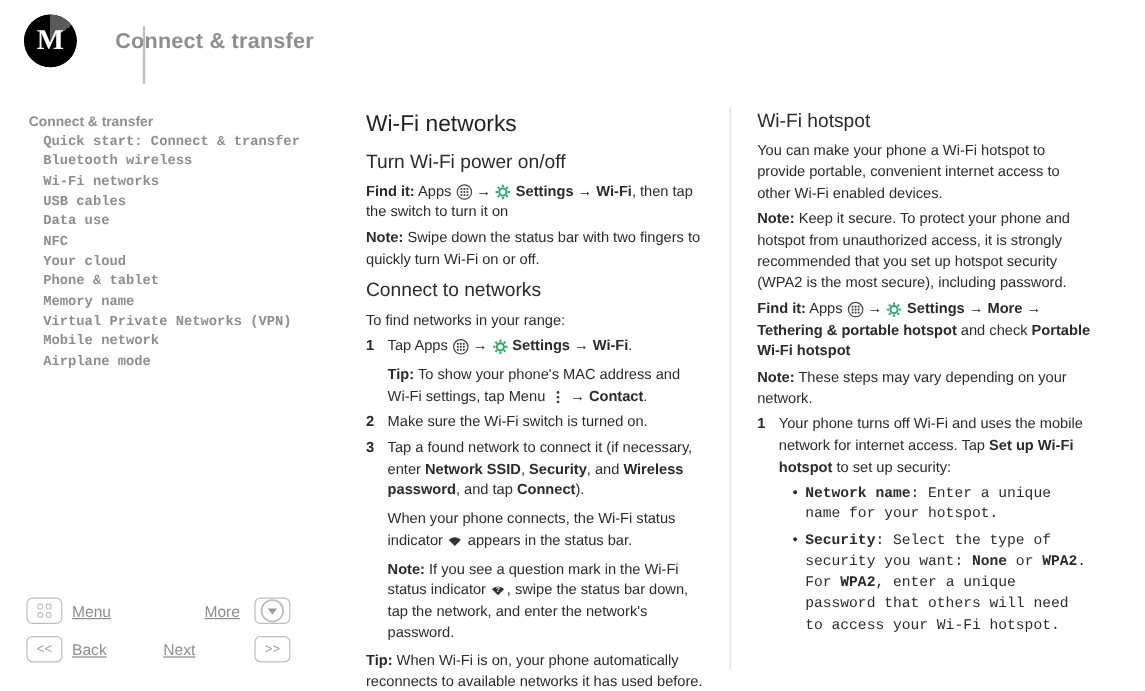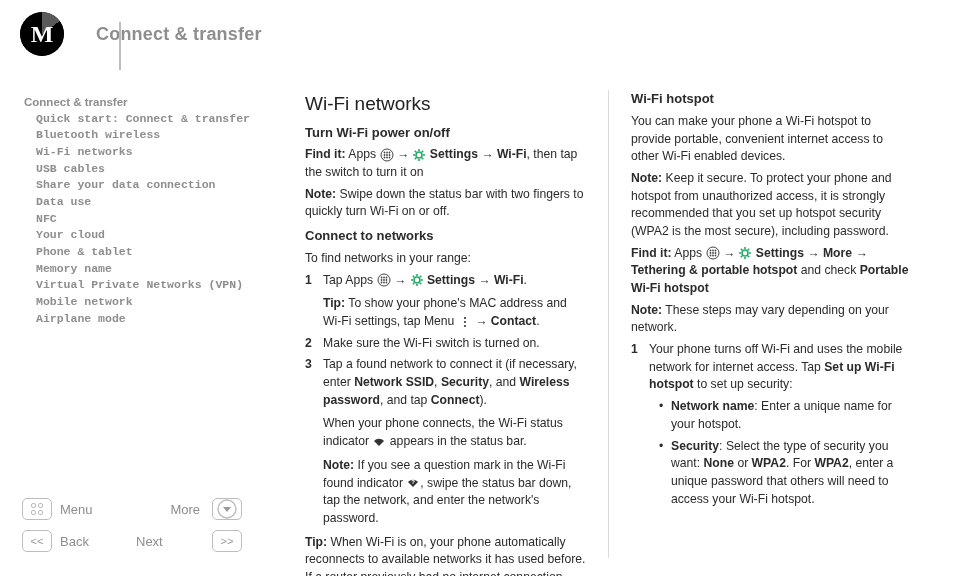--- a/index.html
+++ b/index.html
@@ -12,35 +12,35 @@
   .title-rule { position: absolute; left: 99px; top: 10px; width: 2px; height: 48px; background: #bdbdbd; }
   .page-title { color: #8e8e8e; font-weight: 700; font-size: 18px; letter-spacing: .2px; }
   .left-col { width: 283px; padding: 94px 10px 0 24px; position: relative; }
   .nav { font-size: 11.5px; line-height: 1.45; color: #8e8e8e; font-weight: 700; }
   .nav .l1 { padding-left: 0; }
   .nav .l2 { padding-left: 12px; font-family: Liberation Mono, monospace; }
   .nav-item { cursor: pointer; }
   .bottom-nav { position: absolute; left: 22px; bottom: 24px; width: 238px; display: grid; grid-template-columns: 32px 70px 70px 32px; row-gap: 10px; column-gap: 6px; align-items: center; font-size: 13px; color: #8e8e8e; }
   .btn-chip { width: 30px; height: 22px; border: 1.3px solid #bdbdbd; border-radius: 5px; display:flex; align-items:center; justify-content:center; font-size:12px; color:#9a9a9a; background:#fff; cursor:pointer; }
   .btn-chip.small { font-size: 11px; }
-  .bt-label { color:#8e8e8e; }
+  .bt-label { color:#8e8e8e;text-decoration:underline; }
   .menu-grid { display:grid; grid-template-columns: repeat(2,5px); grid-template-rows: repeat(2,5px); gap:2px;}
   .menu-grid span{ width:5px; height:5px; border:1px solid #bdbdbd; border-radius:2px;}
   .content { flex:1; display:flex; padding: 90px 20px 18px 0; gap: 0; }
   .col { flex:1; padding: 0 22px; border-right: 1px solid #d9d9d9; font-size: 12.2px; line-height: 1.45; color:#2b2b2b; }
   .col:last-child { border-right: none; }
   h2.section { font-size: 19px; font-weight: 400; color:#222; margin-bottom: 6px; }
-  h3.section-sub { font-size: 13px; font-weight: 700; margin: 6px 0 2px; }
+  h3.section-sub { font-size: 16px; font-weight: 400; margin: 6px 0 2px; }
   .bold { font-weight: 700; }
   p { margin: 4px 0; }
   ol { list-style: none; margin: 4px 0; }
   ol>li { position: relative; padding-left: 18px; margin: 4px 0; }
   ol>li .num { position:absolute; left:0; font-weight:700; }
   ul.bullets { list-style: none; margin: 2px 0 2px 10px; }
-  ul.bullets>li { position:relative; padding-left: 12px; margin: 4px 0; }
+  ul.bullets>li { position:relative; padding-left: 12px; margin: 4px 0; font-family: Liberation Mono, monospace; }
   ul.bullets>li:before { content:"•"; position:absolute; left:0; top:0; }
   .icon { display:inline-flex; align-items:center; justify-content:center; vertical-align: middle; width: 14px; height: 14px; }
   svg { display:block; }
   .mt6 { margin-top:6px; }
 </style>
 </head>
 <body>
 
 <svg width="0" height="0" style="position:absolute">
   <defs>
@@ -97,21 +97,20 @@
     <div class="page-title" style="margin-left:10px">Connect &amp; transfer</div>
   </div>
 
   <div class="left-col">
     <div class="nav">
       <div class="l1 nav-item">Connect &amp; transfer</div>
       <div class="l2 nav-item">Quick start: Connect &amp; transfer</div>
       <div class="l2 nav-item">Bluetooth wireless</div>
       <div class="l2 nav-item">Wi-Fi networks</div>
       <div class="l2 nav-item">USB cables</div>
-      <div class="l2 nav-item">Share your data connection</div>
       <div class="l2 nav-item">Data use</div>
       <div class="l2 nav-item">NFC</div>
       <div class="l2 nav-item">Your cloud</div>
       <div class="l2 nav-item">Phone &amp; tablet</div>
       <div class="l2 nav-item">Memory name</div>
       <div class="l2 nav-item">Virtual Private Networks (VPN)</div>
       <div class="l2 nav-item">Mobile network</div>
       <div class="l2 nav-item">Airplane mode</div>
     </div>
 
@@ -185,21 +184,21 @@
               </span> <span>→</span> <span class="bold">Contact</span>.</p>
         </li>
         <li><span class="num">2</span><span>Make sure the Wi-Fi switch is turned on.</span></li>
         <li><span class="num">3</span>
           <span>Tap a found network to connect it (if necessary, enter </span><span class="bold">Network SSID</span>, <span class="bold">Security</span>, and <span class="bold">Wireless password</span><span>, and tap </span><span class="bold">Connect</span><span>).</span>
           <p class="mt6"><span>When your phone connects, the Wi-Fi status indicator </span><span class="icon">
                 <svg width="14" height="14">
                   <use href="#wifi-full"></use>
                 </svg>
               </span><span> appears in the status bar.</span></p>
-          <p class="mt6"><span class="bold">Note:</span><span> If you see a question mark in the Wi-Fi found indicator </span><span class="icon">
+          <p class="mt6"><span class="bold">Note:</span><span> If you see a question mark in the Wi-Fi status indicator </span><span class="icon">
                 <svg width="14" height="14">
                   <use href="#wifi-q"></use>
                 </svg>
               </span><span>, swipe the status bar down, tap the network, and enter the network's password.</span></p>
         </li>
       </ol>
       <p class="mt6"><span class="bold">Tip:</span><span> When Wi-Fi is on, your phone automatically reconnects to available networks it has used before. If a router previously had no internet connection, your phone will not automatically connect to it.</span></p>
     </div>
 
     <div class="col">

